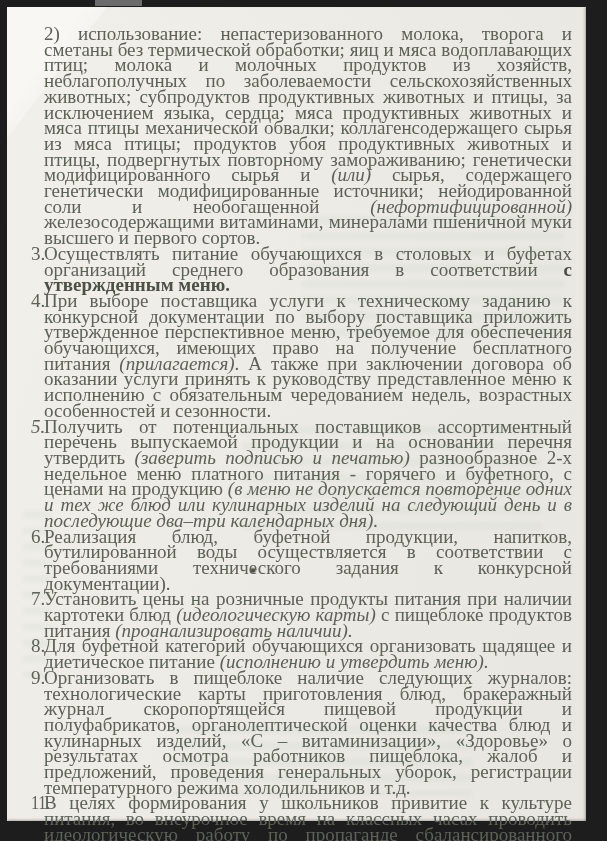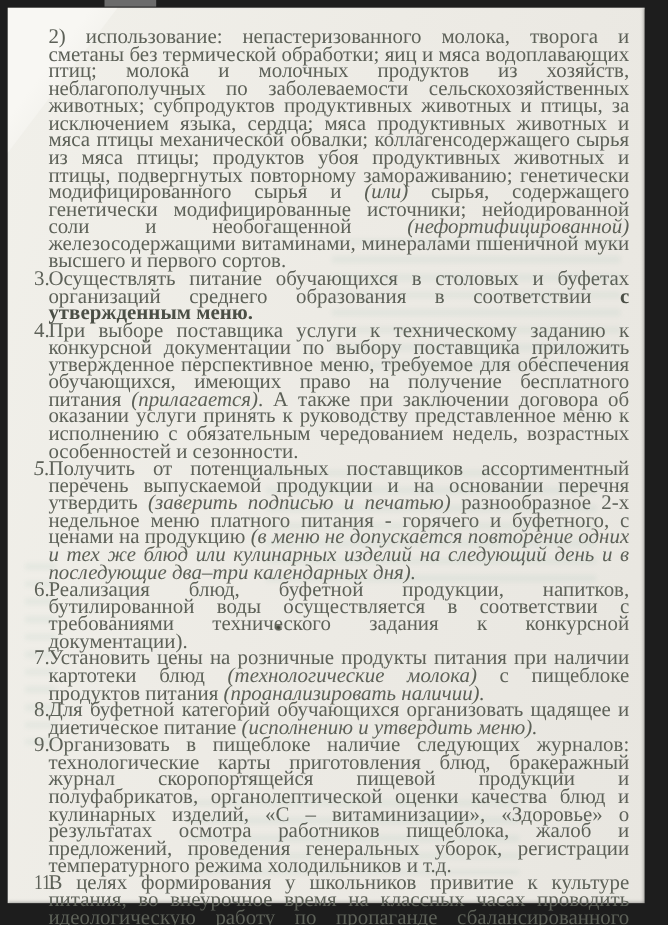--- a/index.html
+++ b/index.html
@@ -84,19 +84,19 @@
     <div class="ghost g2"></div>
     <div class="ghost g3"></div>
     <div class="ghost g4"></div>
     <div class="speck"></div>
     <div class="content" id="content">
         <p class="par"><span class="nm">2) использование: непастеризованного молока, творога и сметаны без термической обработки; яиц и мяса водоплавающих птиц; молока и молочных продуктов из хозяйств, неблагополучных по заболеваемости сельскохозяйственных животных; субпродуктов продуктивных животных и птицы, за исключением языка, сердца; мяса продуктивных животных и мяса птицы механической обвалки; коллагенсодержащего сырья из мяса птицы; продуктов убоя продуктивных животных и птицы, подвергнутых повторному замораживанию; генетически модифицированного сырья и </span><span class="it">(или)</span><span class="nm"> сырья, содержащего генетически модифицированные источники; нейодированной соли и необогащенной </span><span class="it">(нефортифицированной)</span><span class="nm"> железосодержащими витаминами, минералами пшеничной муки высшего и первого сортов.</span></p>
         <div class="item"><span class="num">3.</span><span class="nm">Осуществлять питание обучающихся в столовых и буфетах организаций среднего образования в соответствии </span><span class="bd">с утвержденным меню.</span></div>
         <div class="item"><span class="num">4.</span><span class="nm">При выборе поставщика услуги к техническому заданию к конкурсной документации по выбору поставщика приложить утвержденное перспективное меню, требуемое для обеспечения обучающихся, имеющих право на получение бесплатного питания </span><span class="it">(прилагается)</span><span class="nm">. А также при заключении договора об оказании услуги принять к руководству представленное меню к исполнению с обязательным чередованием недель, возрастных особенностей и сезонности.</span></div>
         <div class="item"><span class="num it">5.</span><span class="nm">Получить от потенциальных поставщиков ассортиментный перечень выпускаемой продукции и на основании перечня утвердить </span><span class="it">(заверить подписью и печатью)</span><span class="nm"> разнообразное 2-х недельное меню платного питания - горячего и буфетного, с ценами на продукцию </span><span class="it">(в меню не допускается повторение одних и тех же блюд или кулинарных изделий на следующий день и в последующие два–три календарных дня).</span></div>
         <div class="item"><span class="num">6.</span><span class="nm">Реализация блюд, буфетной продукции, напитков, бутилированной воды осуществляется в соответствии с требованиями технического задания к конкурсной документации).</span></div>
-        <div class="item"><span class="num">7.</span><span class="nm">Установить цены на розничные продукты питания при наличии картотеки блюд </span><span class="it">(технологические молока)</span><span class="nm"> с пищеблоке продуктов питания </span><span class="it">(проанализировать наличии).</span></div>
+        <div class="item"><span class="num">7.</span><span class="nm">Установить цены на розничные продукты питания при наличии картотеки блюд </span><span class="it">(идеологическую карты)</span><span class="nm"> с пищеблоке продуктов питания </span><span class="it">(проанализировать наличии).</span></div>
         <div class="item"><span class="num">8.</span><span class="nm">Для буфетной категорий обучающихся организовать щадящее и диетическое питание </span><span class="it">(исполнению и утвердить меню).</span></div>
         <div class="item"><span class="num">9.</span><span class="nm">Организовать в пищеблоке наличие следующих журналов: технологические карты приготовления блюд, бракеражный журнал скоропортящейся пищевой продукции и полуфабрикатов, органолептической оценки качества блюд и кулинарных изделий, «С – витаминизации», «Здоровье» о результатах осмотра работников пищеблока, жалоб и предложений, проведения генеральных уборок, регистрации температурного режима холодильников и т.д.</span></div>
         <div class="item"><span class="num two">11.</span><span class="nm">В целях формирования у школьников привитие к культуре питания, во внеурочное время на классных часах проводить идеологическую работу по пропаганде сбалансированного здорового питания</span></div>
       </div>
   </div>
 </div>
 
 </body></html>

